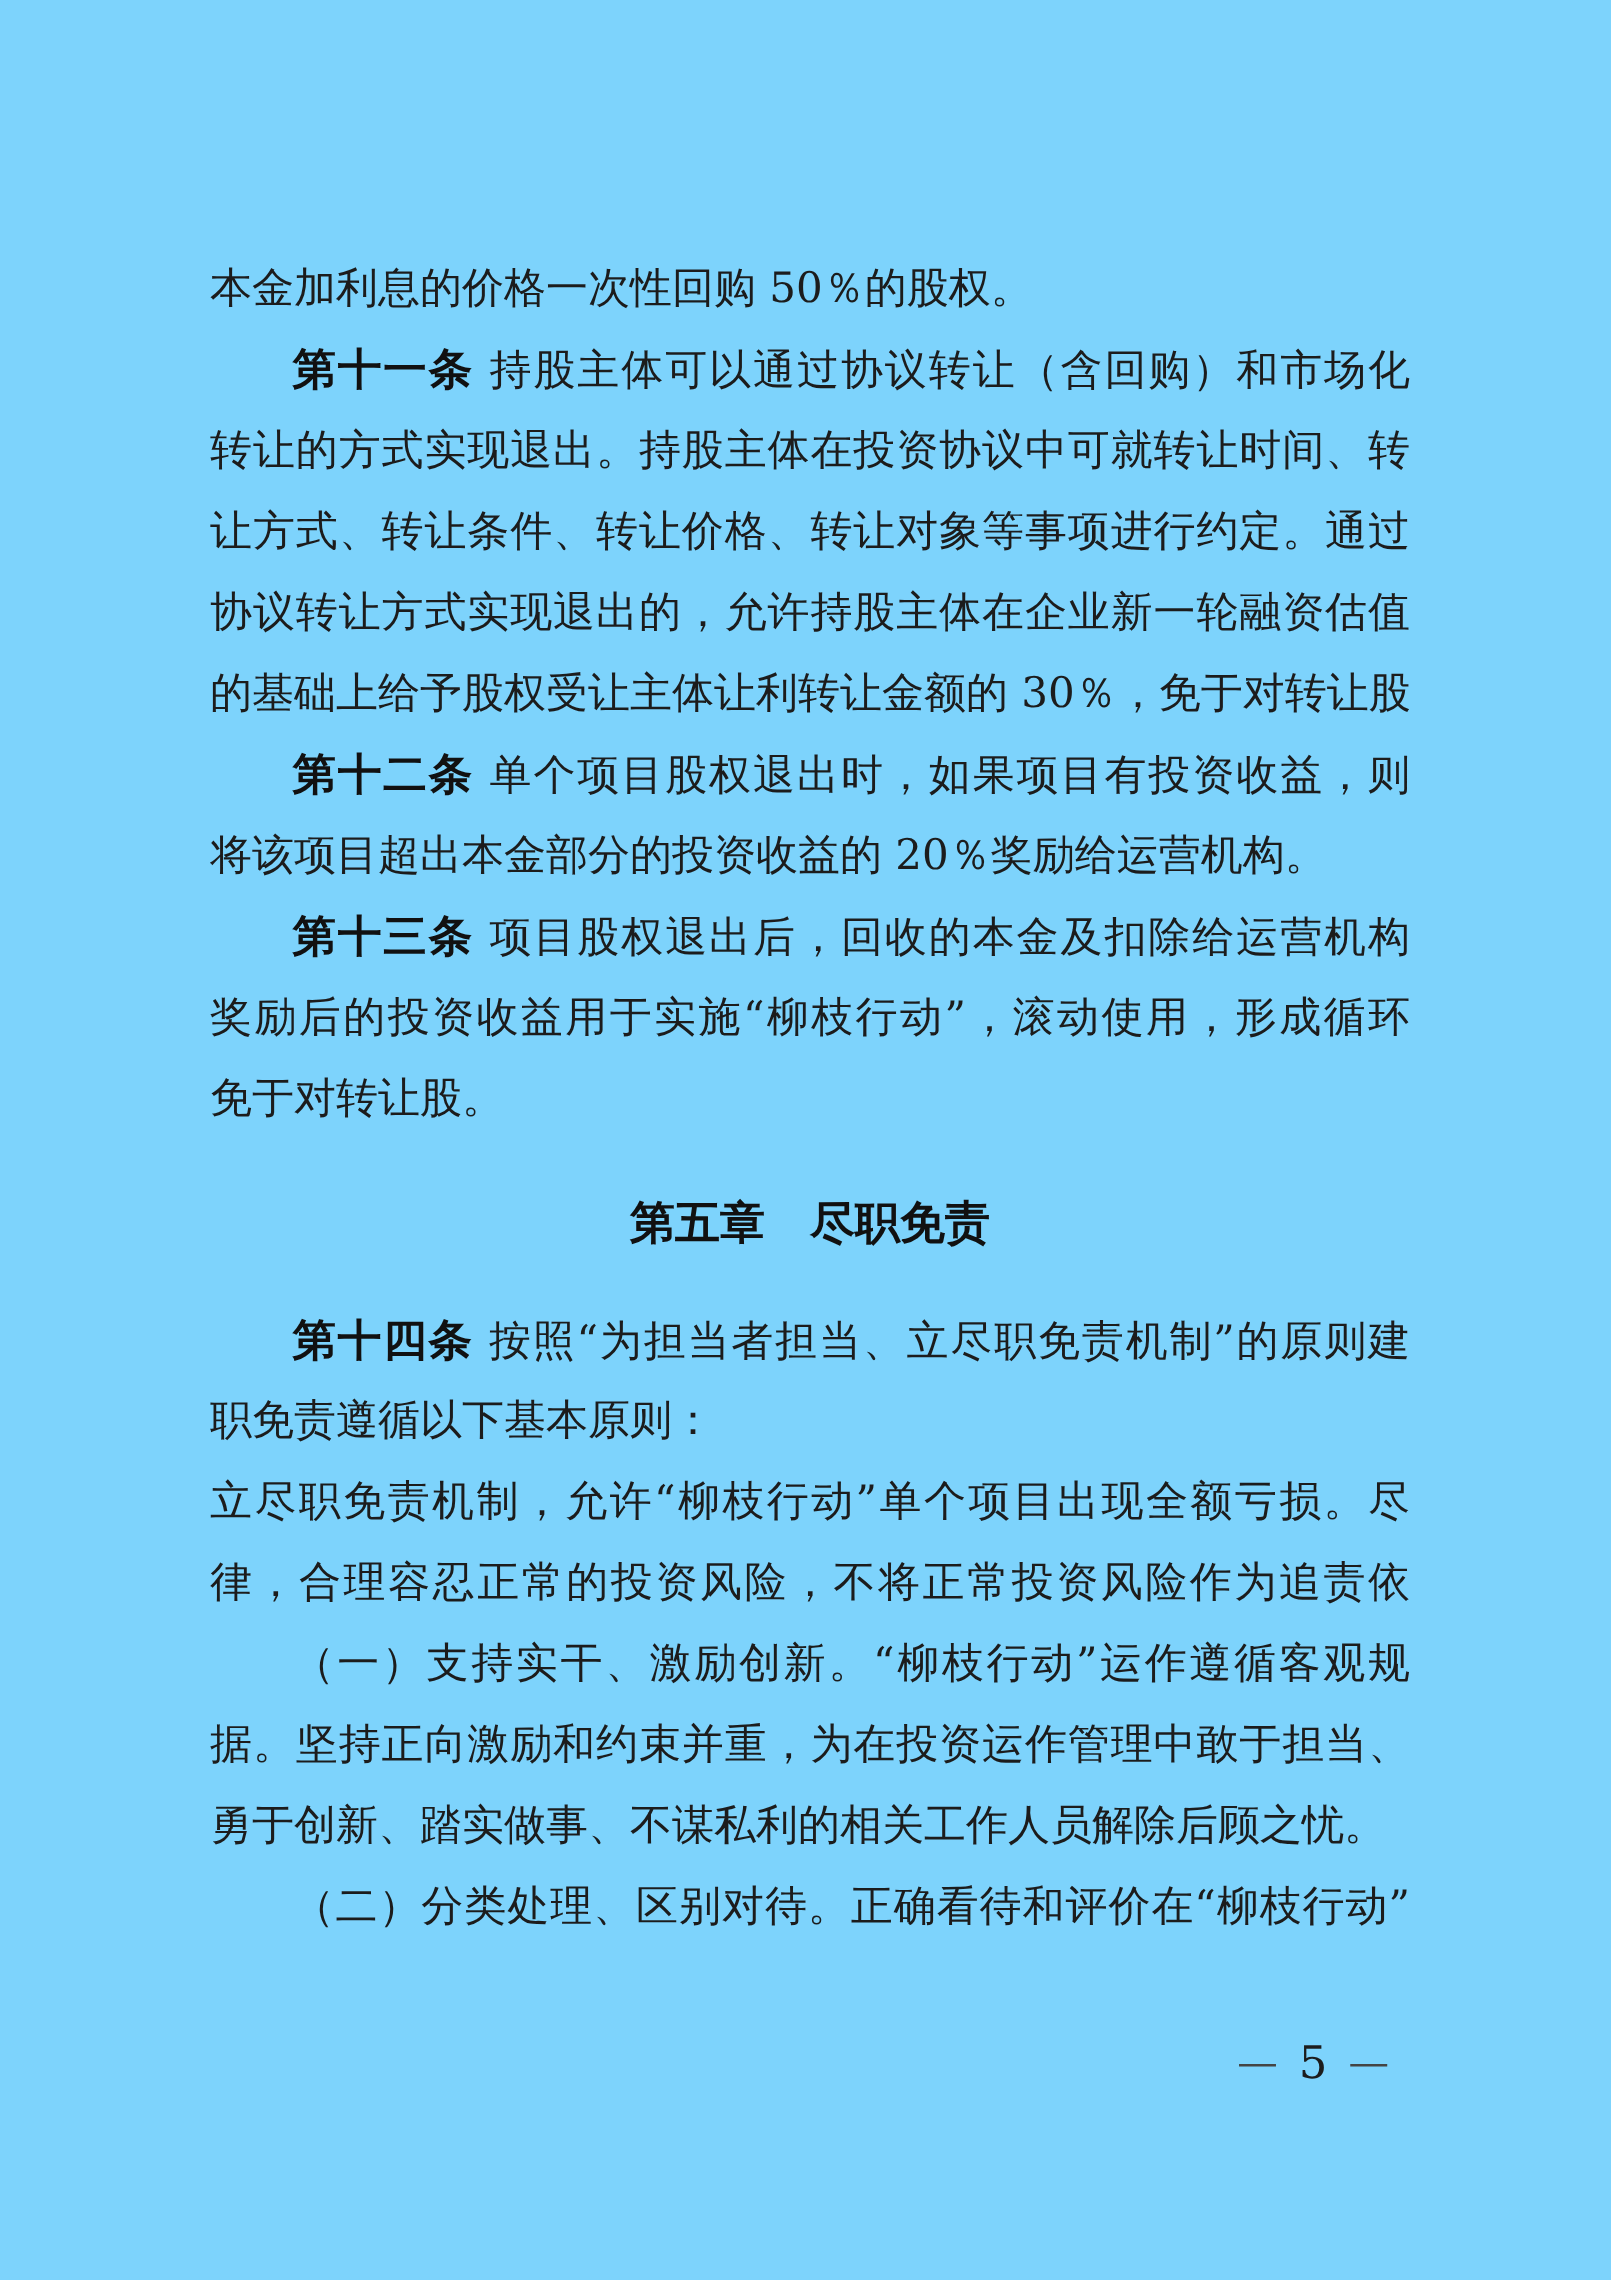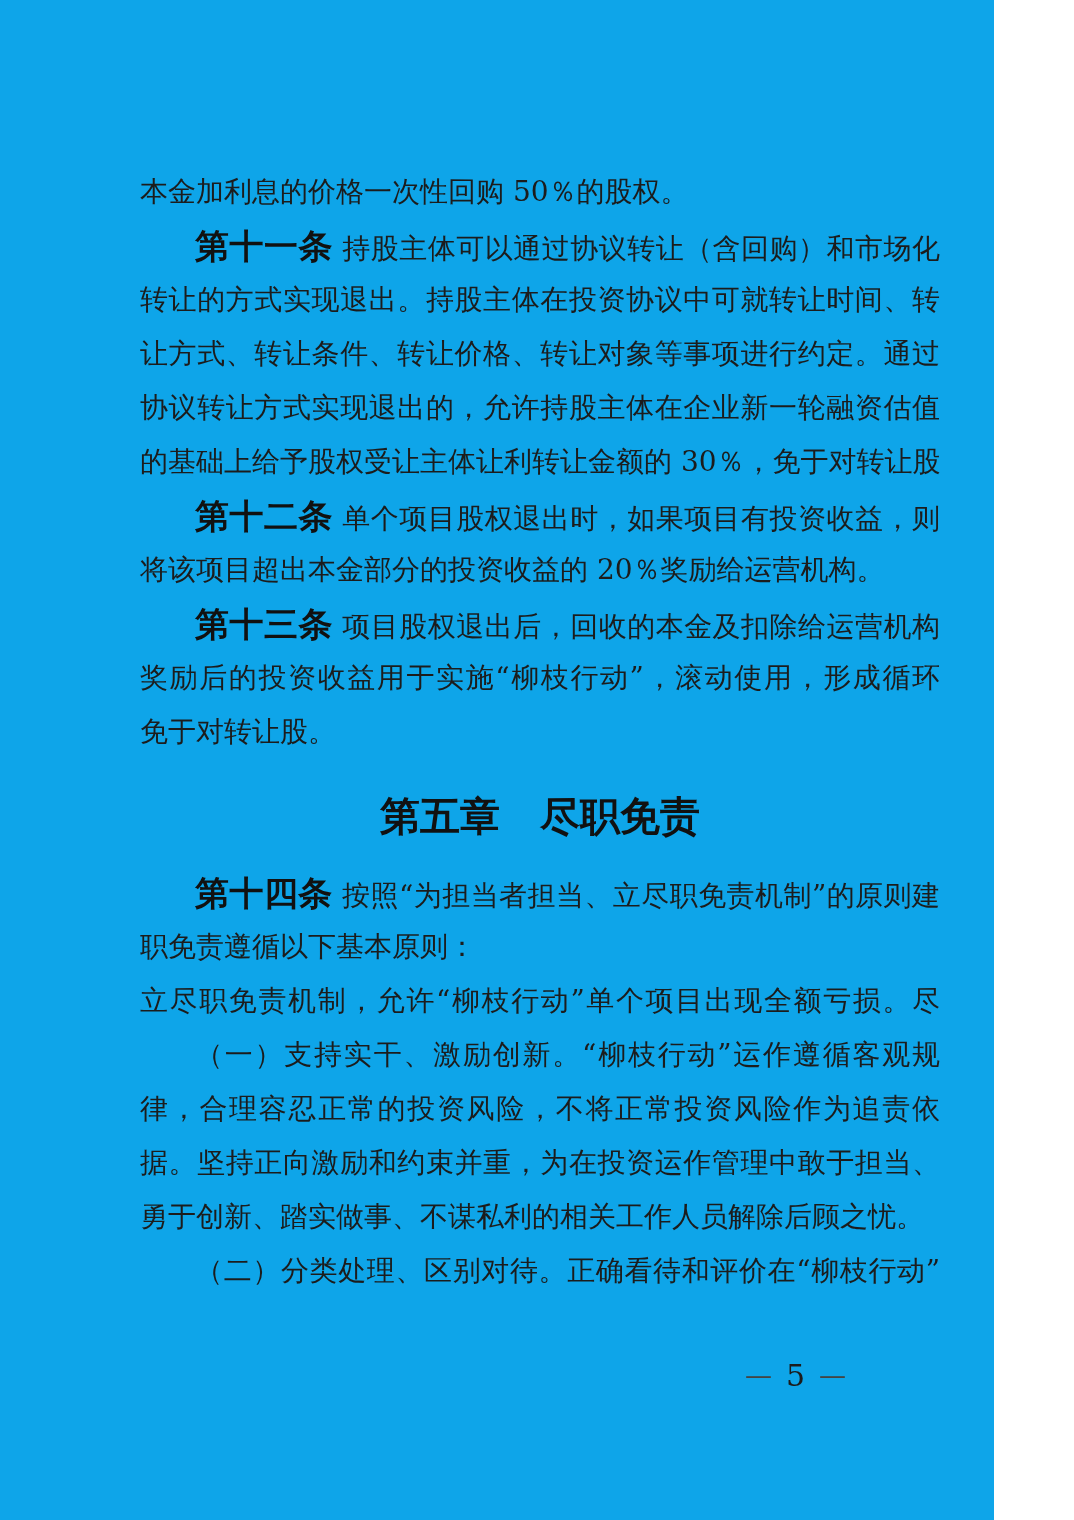--- a/index.html
+++ b/index.html
@@ -11,23 +11,23 @@
     width: 1074px;
     height: 1520px;
     position: relative;
     overflow: hidden;
     font-family: "DejaVu Serif", "Liberation Serif", serif;
     color: #1c1c1c;
   }
   .page {
     position: absolute;
     left: 0; top: 0;
-    width: 994px;
+    width: 1074px;
     height: 1520px;
-    background: #0ea5e9;
+    background: #7dd3fc;
   }
   .text-col {
     position: absolute;
     left: 140px;
     top: 165px;
     width: 800px;
   }
   .line {
     height: 54px;
     line-height: 54px;
@@ -40,33 +40,33 @@
   }
   .line.end {
     text-align-last: left;
   }
   .line.indent {
     text-indent: 55px;
   }
   .art {
     font-family: "DejaVu Sans", "Liberation Sans", sans-serif;
     font-weight: 700;
-    font-size: 34px;
+    font-size: 29px;
     color: #111111;
     margin-top: 40px;
   }
   .chapter {
     height: 54px;
     line-height: 54px;
     margin-top: 30px;
     text-align: left;
     text-align-last: center;
     font-family: "DejaVu Sans", "Liberation Sans", sans-serif;
     font-weight: 700;
-    font-size: 40px;
+    font-size: 30px;
     color: #111111;
   }
   .part2 {
     margin-top: 23px;
   }
   .page-number {
     position: absolute;
     top: 1358px;
     right: 148px;
     height: 36px;
@@ -104,22 +104,22 @@
     <div class="line indent"><span class="art">第十三条</span><span> 项目股权退出后，回收的本金及扣除给运营机构</span></div>
     <div class="line"><span>奖励后的投资收益用于实施“柳枝行动”，滚动使用，形成循环</span></div>
     <div class="line end"><span>免于对转让股。</span></div>
 
     <div class="chapter">第五章　尽职免责</div>
 
     <div class="part2">
       <div class="line indent"><span class="art">第十四条</span><span> 按照“为担当者担当、立尽职免责机制”的原则建</span></div>
       <div class="line end"><span>职免责遵循以下基本原则：</span></div>
       <div class="line"><span>立尽职免责机制，允许“柳枝行动”单个项目出现全额亏损。尽</span></div>
+      <div class="line"><span>律，合理容忍正常的投资风险，不将正常投资风险作为追责依</span></div>
       <div class="line indent"><span>（一）支持实干、激励创新。“柳枝行动”运作遵循客观规</span></div>
-      <div class="line"><span>律，合理容忍正常的投资风险，不将正常投资风险作为追责依</span></div>
       <div class="line"><span>据。坚持正向激励和约束并重，为在投资运作管理中敢于担当、</span></div>
       <div class="line end"><span>勇于创新、踏实做事、不谋私利的相关工作人员解除后顾之忧。</span></div>
       <div class="line indent"><span>（二）分类处理、区别对待。正确看待和评价在“柳枝行动”</span></div>
     </div>
 
   </div>
 
   <div class="page-number">
     <span class="dash">—</span>
     <span class="num">5</span>

